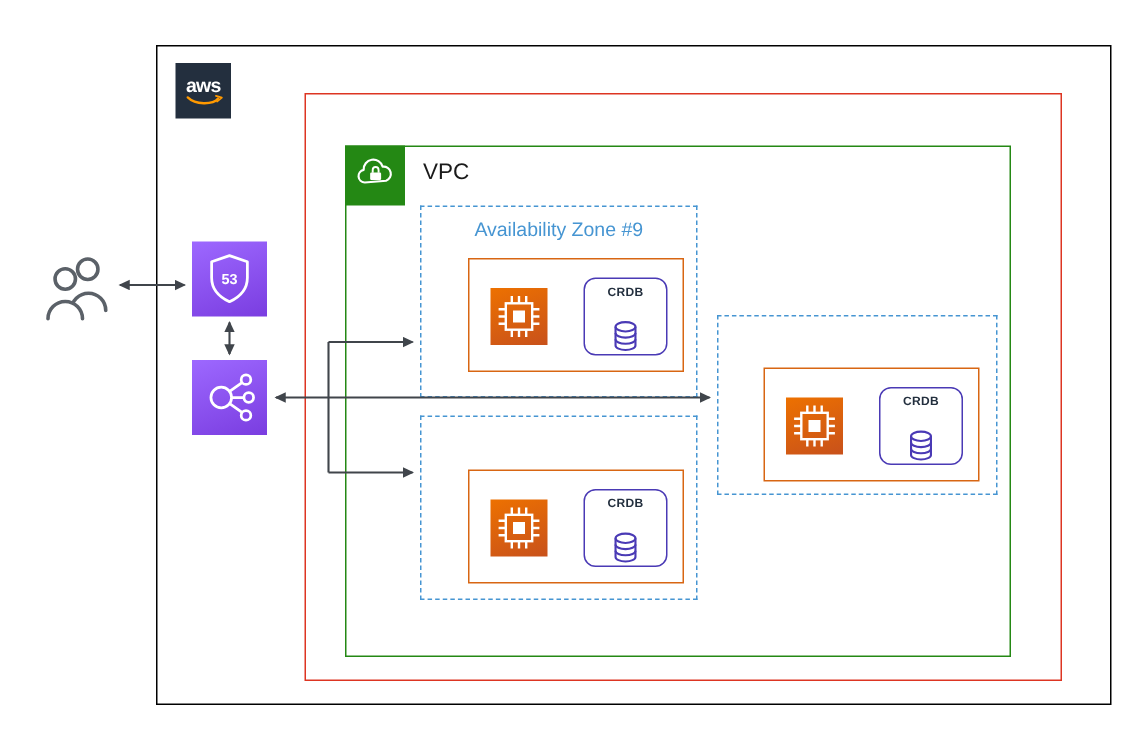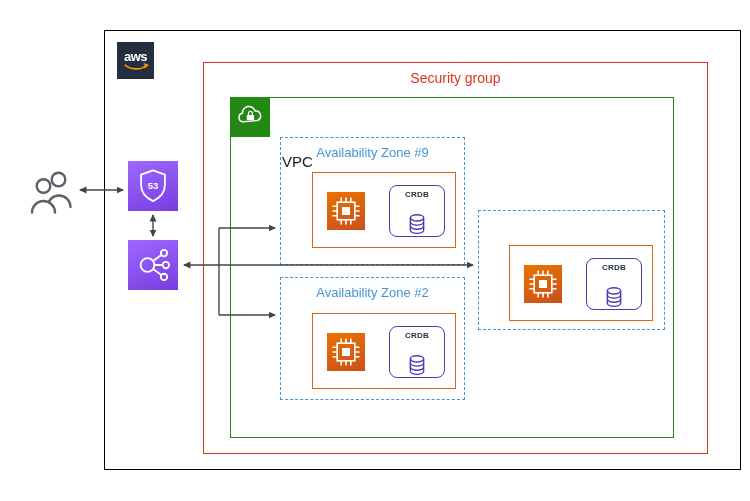--- a/index.html
+++ b/index.html
@@ -19,21 +19,21 @@
   .aws-logo .t { font-size:13px; font-weight:bold; line-height:1; letter-spacing:-0.5px; }
 
   
   .sg { left:203px; top:62px; width:505px; height:392px; border:1px solid #DD3522; }
   .sg-label { left:203px; top:70px; width:505px; text-align:center; color:#DD3522; font-size:14px; }
 
   
   .vpc { left:230px; top:97px; width:444px; height:341px; border:1px solid #248814; }
   .vpc-icon { left:230px; top:97px; width:40px; height:40px; background:#248814;
     display:flex; align-items:center; justify-content:center; }
-  .vpc-label { left:282px; top:106px; font-size:15px; color:#1a1a1a;margin-top:47px; }
+  .vpc-label { left:282px; top:106px; font-size:15px; color:#1a1a1a; }
 
   
   .az { border:1.4px dashed #4695D2; background:transparent; }
   .az-label { width:100%; text-align:center; margin-top:7px; color:#4695D2; font-size:13px; }
   .az1 { left:280px; top:137px; width:185px; height:128px; }
   .az2 { left:280px; top:277px; width:185px; height:123px; }
   .az3 { left:478px; top:210px; width:187px; height:120px; }
 
   
   .grp { border:1px solid #D86613; background:#fff; width:144px; height:76px; }
@@ -67,21 +67,20 @@
   <div class="abs aws-cloud"></div>
   <div class="abs aws-logo">
     <div class="t">aws</div>
     <svg width="26" height="9" viewBox="0 0 36 11">
       <path d="M3 2 C10 9 26 9 31 3" stroke="#FF9900" stroke-width="2.2" fill="none" stroke-linecap="round"></path>
       <path d="M29 0.5 L34.5 2.2 L30 5.8" stroke="#FF9900" stroke-width="1.6" fill="none" stroke-linecap="round" stroke-linejoin="round"></path>
     </svg>
   </div>
 
   <div class="abs sg"></div>
-  <div class="abs sg-label">Security group</div>
 
   <div class="abs vpc"></div>
   <div class="abs vpc-icon">
     <svg width="34" height="34" viewBox="0 0 40 40">
       <path d="M12 25.5 a5 5 0 0 1 -0.9 -9.9 a7.6 7.6 0 0 1 14.9 -2.5 a5.7 5.7 0 0 1 2.7 11 Z" fill="none" stroke="#fff" stroke-width="1.7" stroke-linejoin="round"></path>
       <path d="M18.2 17.8 v-2.2 a2.3 2.3 0 0 1 4.6 0 v2.2" fill="none" stroke="#fff" stroke-width="1.5"></path>
       <rect x="16.2" y="17.6" width="8.6" height="6" rx="1" fill="#fff"></rect>
     </svg>
   </div>
   <div class="abs vpc-label">VPC</div>
@@ -106,21 +105,20 @@
             <path d="M3.5 5.5 V19.5 a7.5 3.5 0 0 0 15 0 V5.5"></path>
             <path d="M3.5 10.2 a7.5 3.5 0 0 0 15 0"></path>
             <path d="M3.5 14.8 a7.5 3.5 0 0 0 15 0"></path>
           </g>
         </svg>
       </div>
     </div>
   </div>
 
   <div class="abs az az2">
-    <div class="az-label">Availability Zone #2</div>
     <div class="abs grp">
       <div class="abs ec2">
         <svg width="32" height="32" viewBox="0 0 40 40">
           <g stroke="#fff" stroke-width="2" fill="none">
             <rect x="9" y="9" width="22" height="22"></rect>
             <path d="M14 3V9 M20 3V9 M26 3V9 M14 31V37 M20 31V37 M26 31V37 M3 14H9 M3 20H9 M3 26H9 M31 14H37 M31 20H37 M31 26H37"></path>
           </g>
           <rect x="15" y="15" width="10" height="10" fill="#fff"></rect>
         </svg>
       </div>

